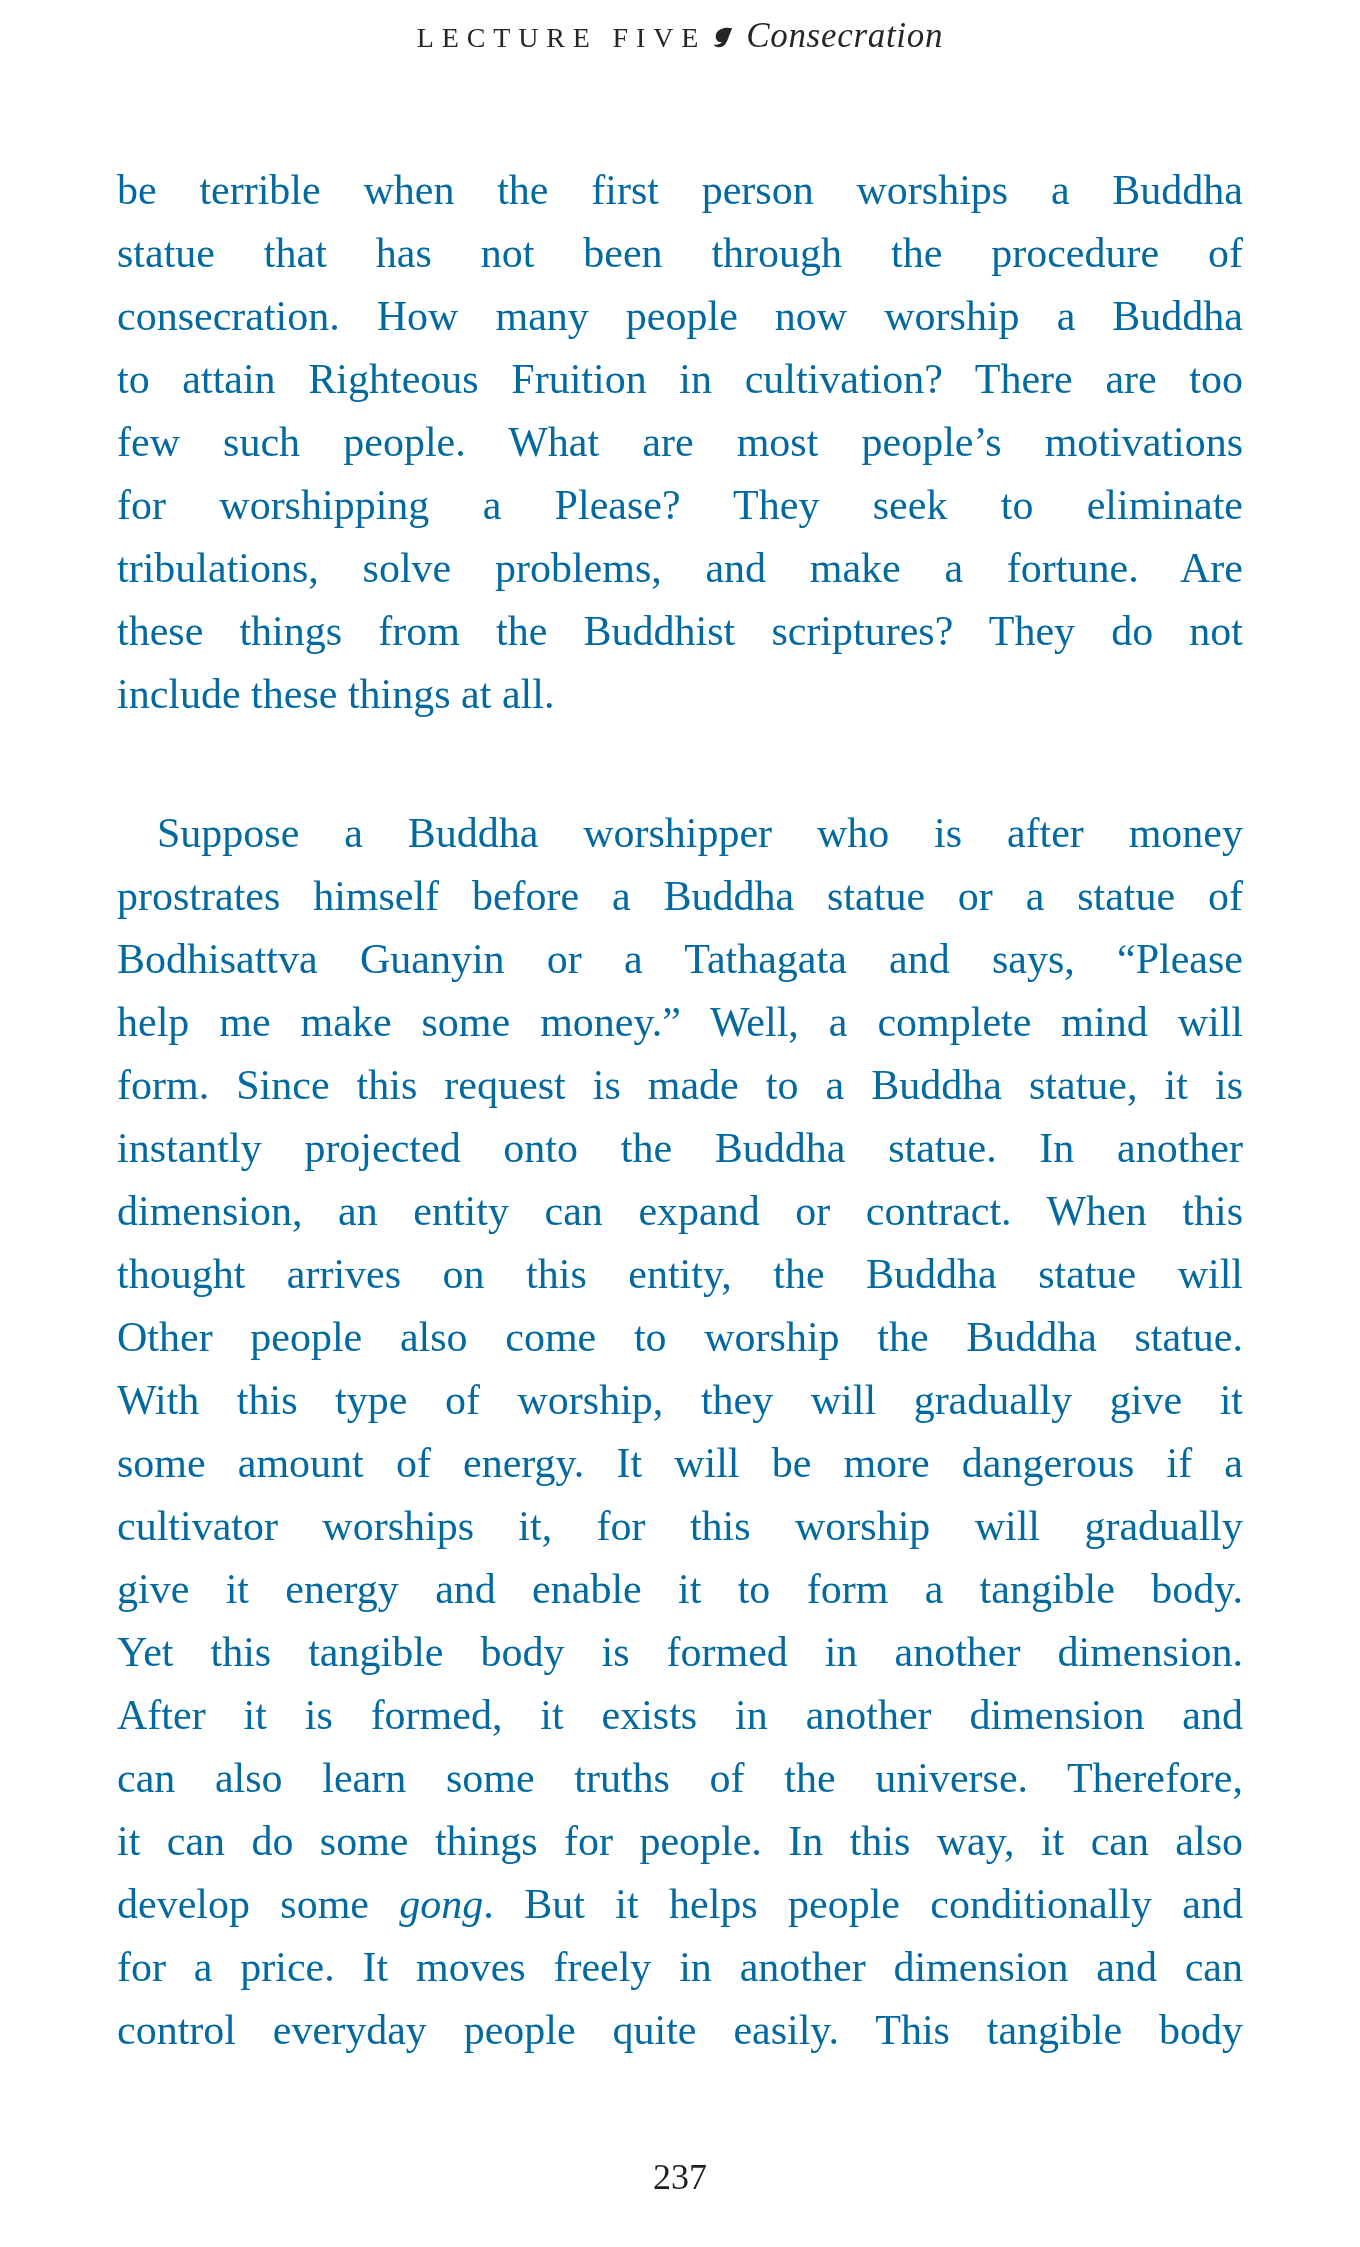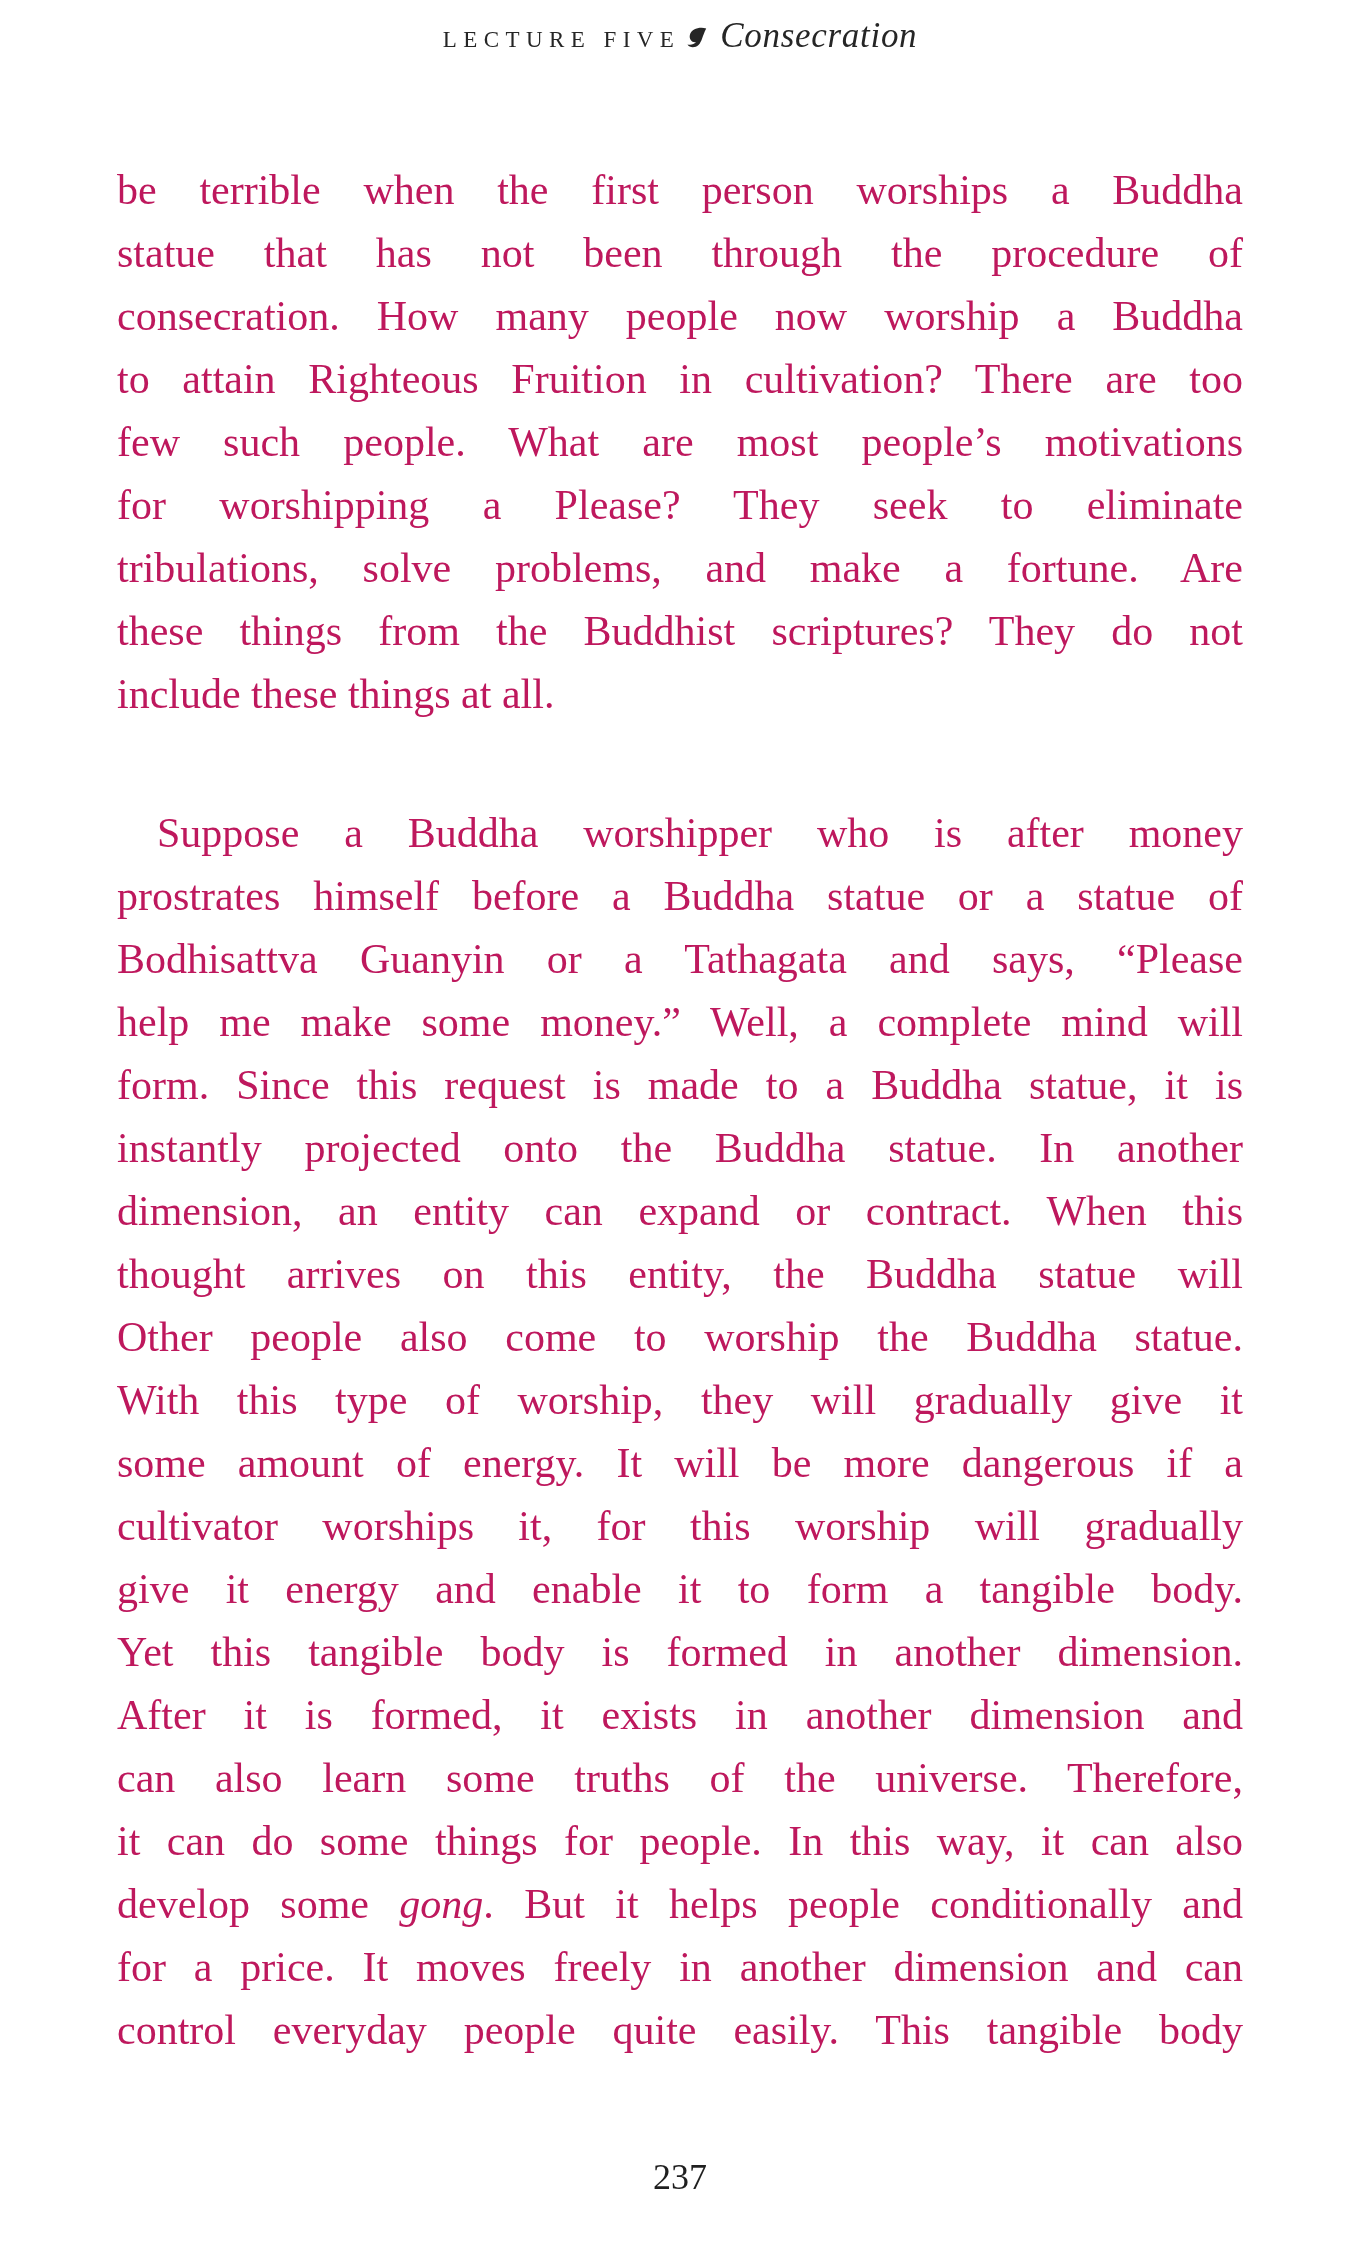--- a/index.html
+++ b/index.html
@@ -19,21 +19,21 @@
   .running-head {
     position: absolute;
     top: 16px;
     left: 0;
     right: 0;
     text-align: center;
     white-space: nowrap;
     color: #262626;
   }
   .running-head .sect {
-    font-size: 23px;
+    font-size: 28px;
     letter-spacing: 0.28em;
     text-transform: uppercase;
     vertical-align: baseline;
   }
   .running-head .orn {
     display: inline-block;
     margin: 0 10px 0 4px;
     vertical-align: -4px;
   }
   .running-head .chap {
@@ -48,21 +48,21 @@
     width: 1126px;
   }
   .para { margin: 0; }
   .para + .para { margin-top: 76px; }
   .line {
     font-size: 42px;
     line-height: 63px;
     text-align: justify;
     text-align-last: justify;
     white-space: normal;
-    color: #be185d;
+    color: #0369a1;
   }
   .line.last-ragged {
     text-align: right;
     text-align-last: left;
   }
   .line.indented {
     text-indent: 40px;
   }
   .line em {
     font-style: italic;

